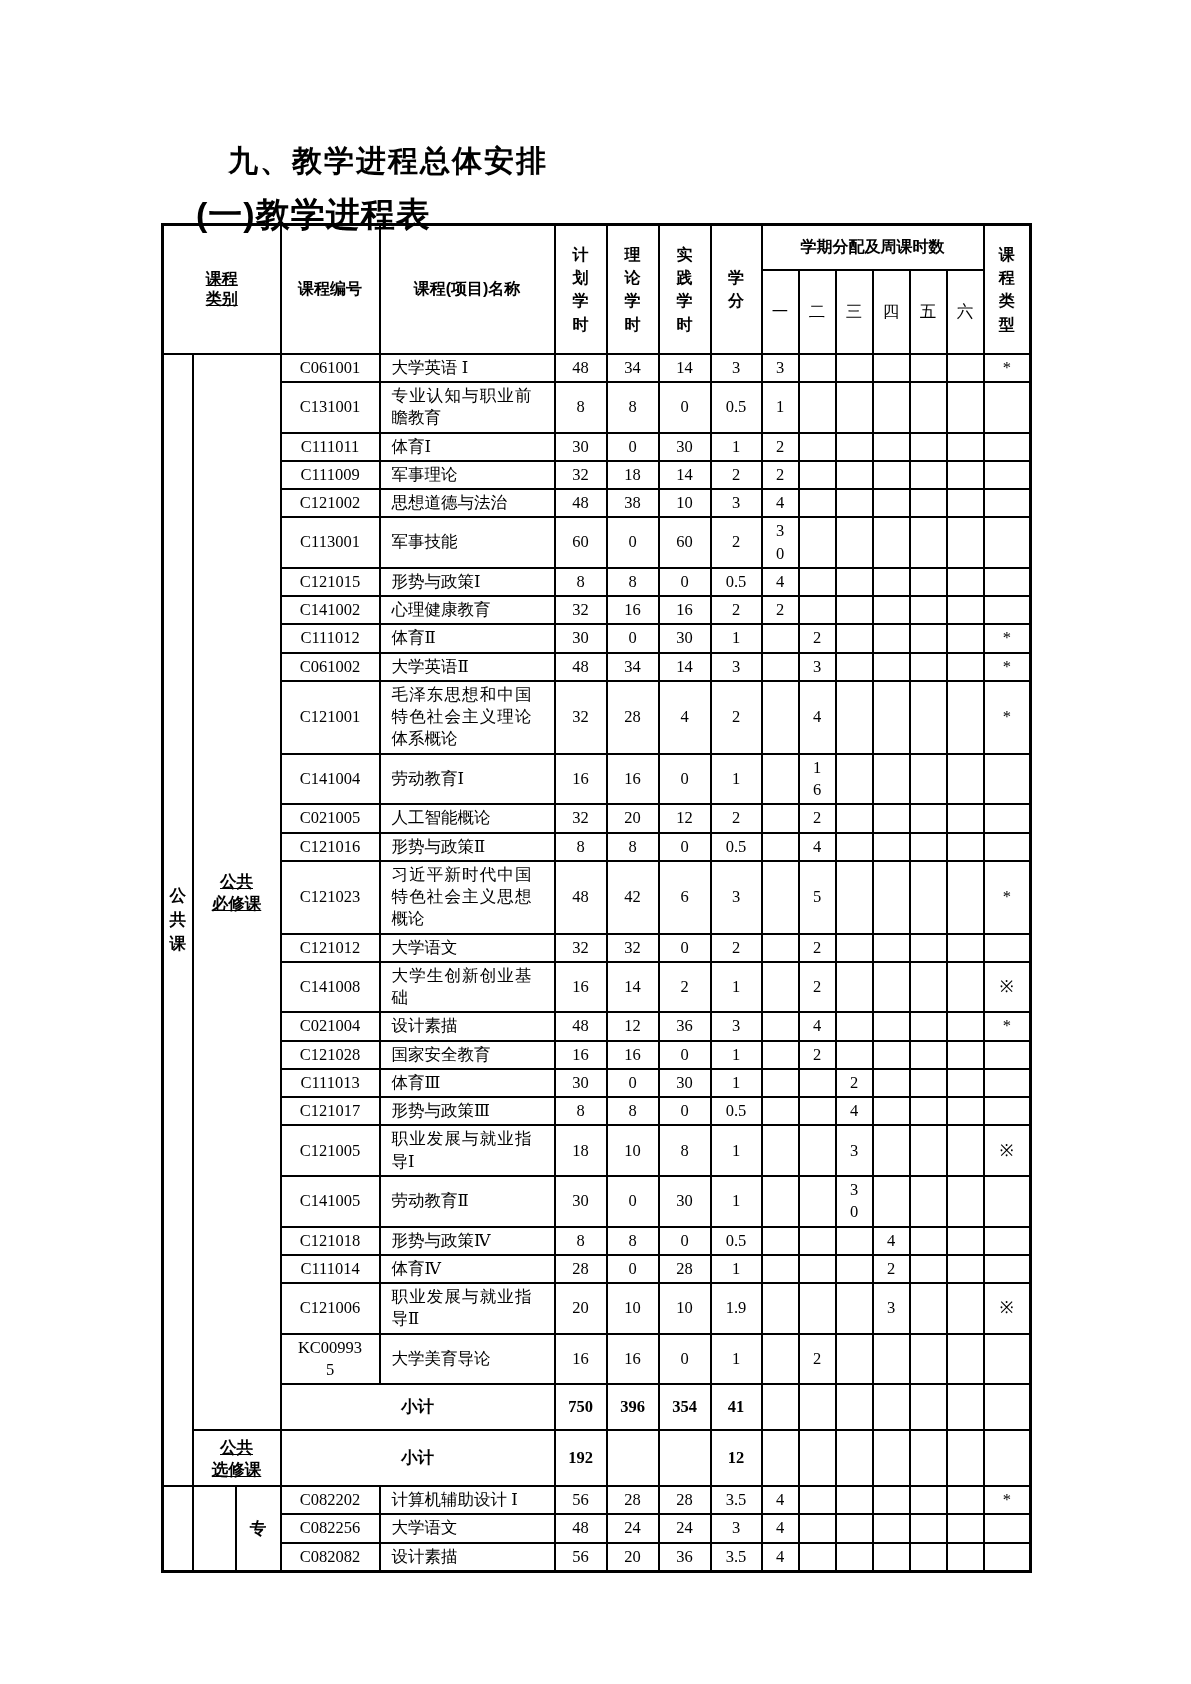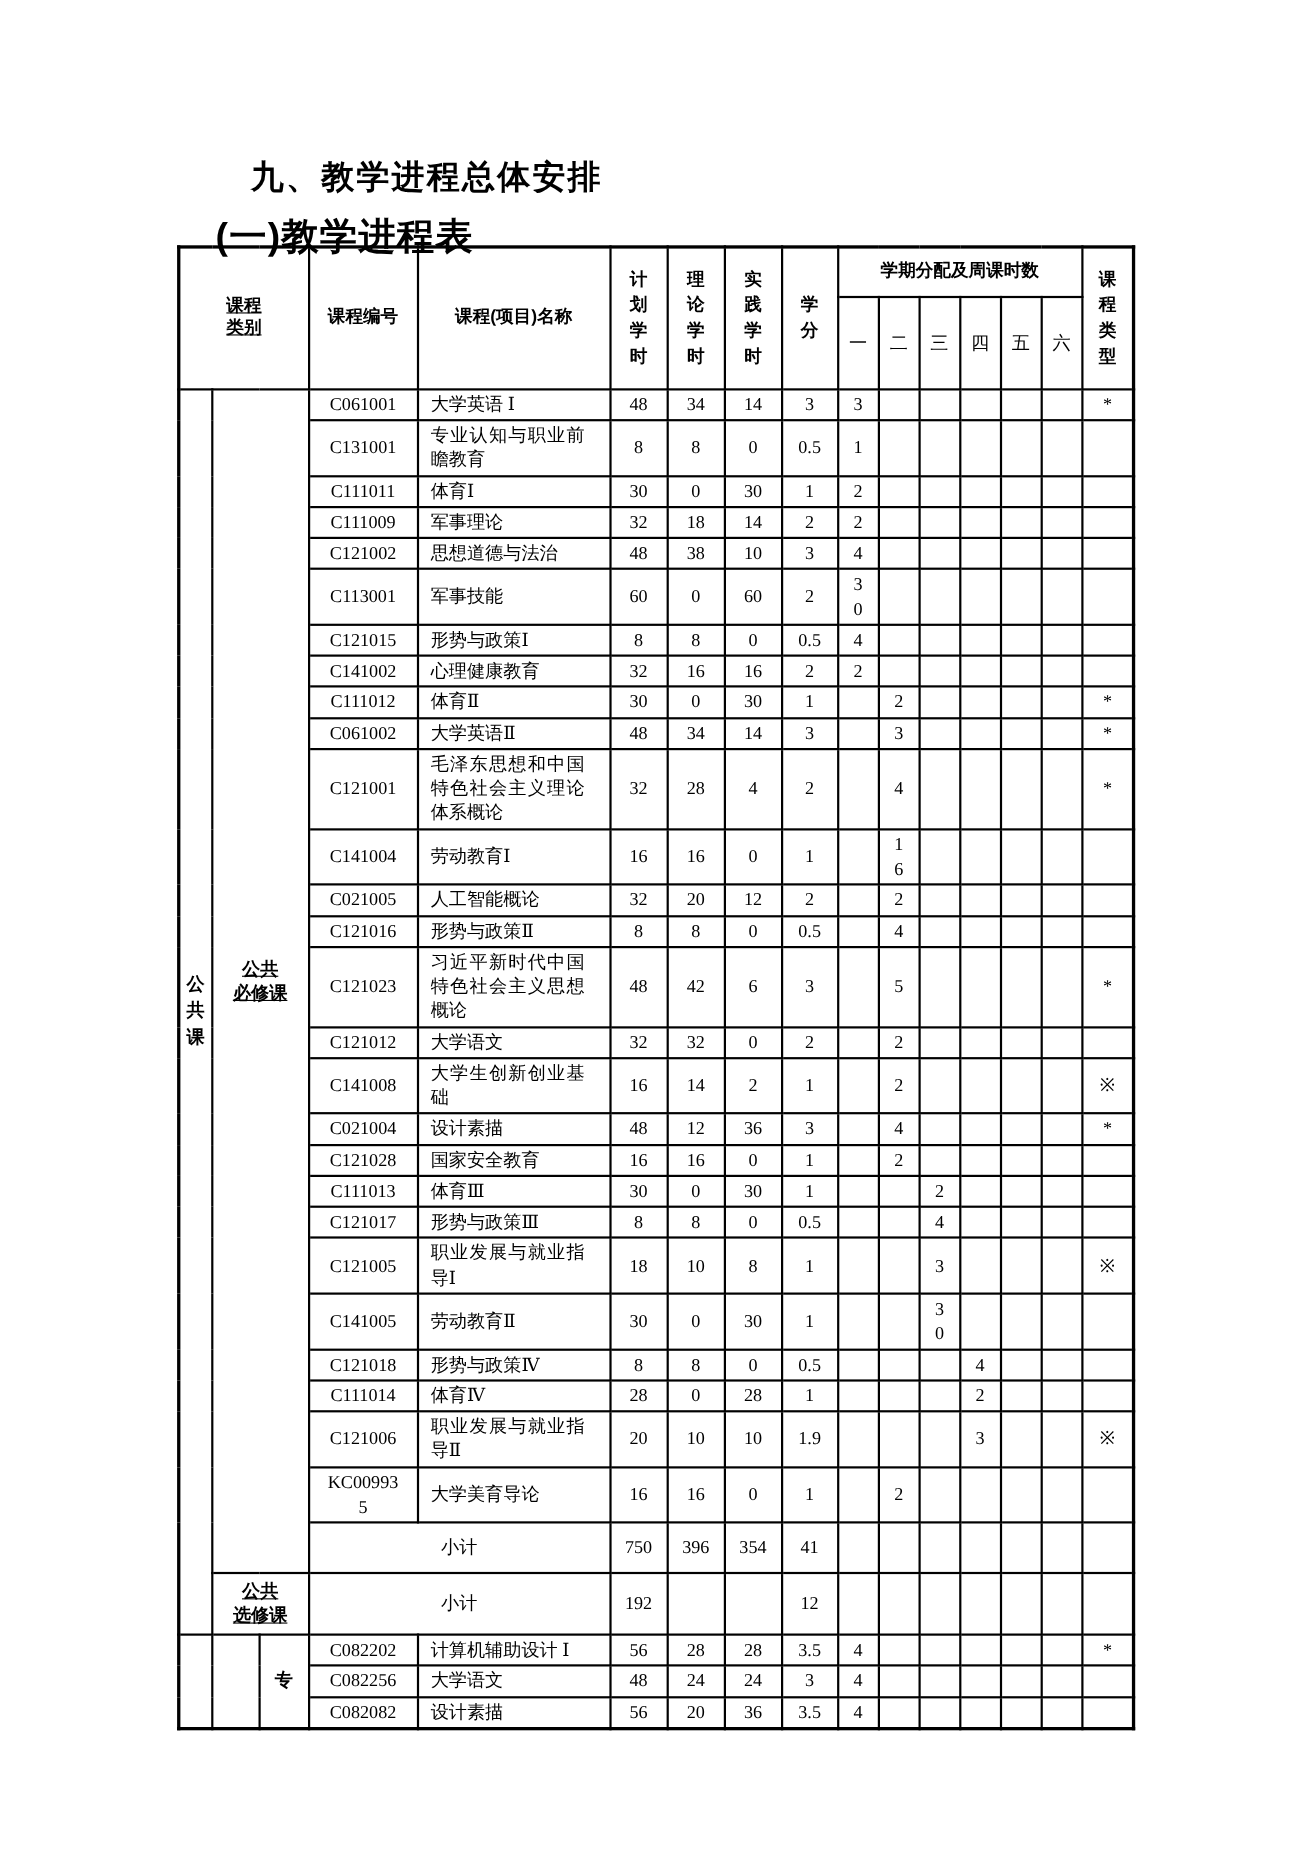--- a/index.html
+++ b/index.html
@@ -53,21 +53,21 @@
     width: 1.15em; margin: 15px auto;
     word-break: break-all; line-height: 1.45;
   }
   .pre { white-space: pre-line; text-decoration: underline; }
   .cat {
     font-family: "Liberation Sans", "DejaVu Sans", sans-serif;
     font-weight: bold; font-size: 16px; line-height: 1.35;
   }
   td.name { text-align: left; }
   .nm { margin: 0 20px 0 9px; text-align: justify; }
-  .bold { font-weight: normal; }
+  .bold { font-weight: bold; }
   tr.row-subtotal td { height: 46px; }
   tr.row-elective td { height: 56px; }
 </style>
 </head>
 <body>
 
 <div class="page">
 
   <div class="title">九、教学进程总体安排</div>
   <div class="subtitle">(一)教学进程表</div>

